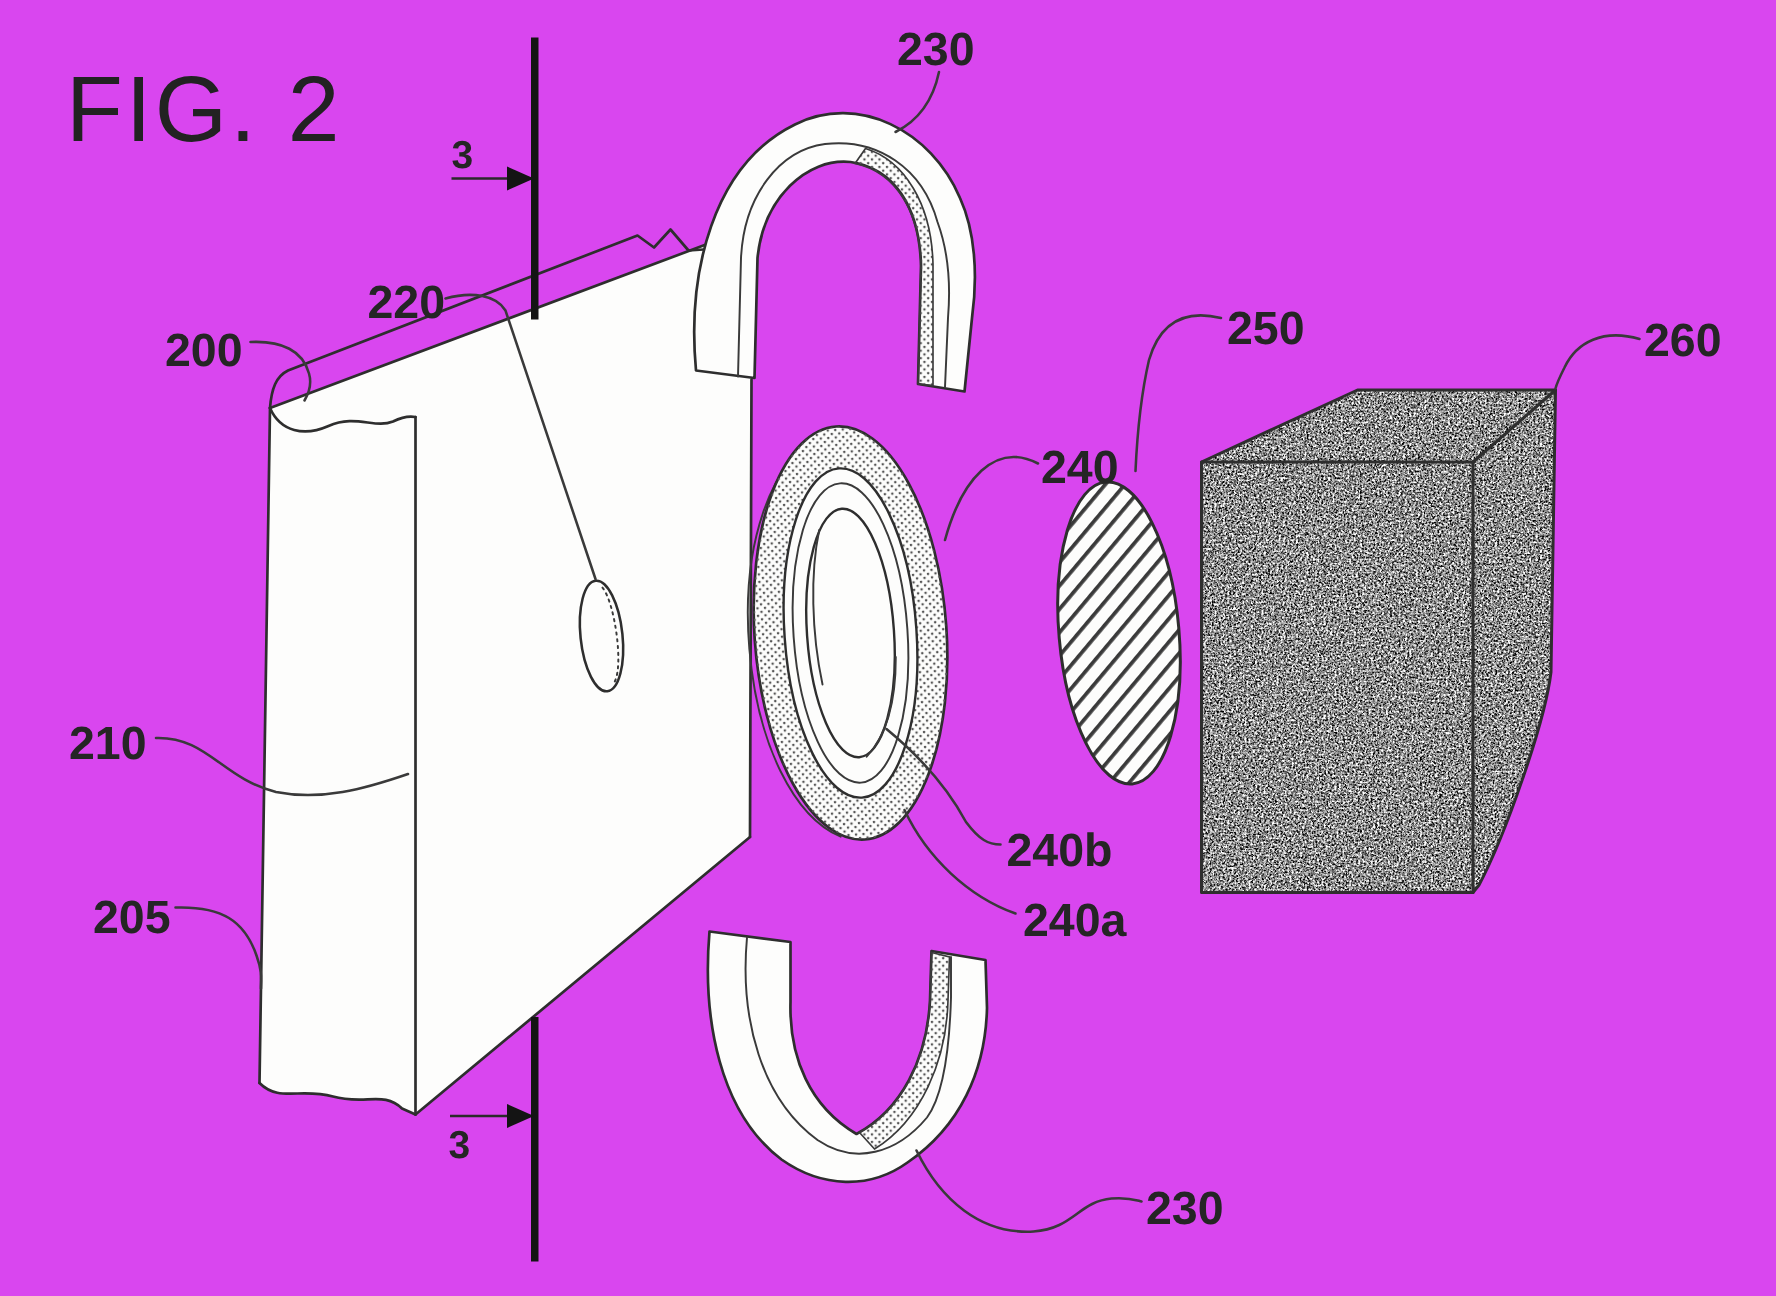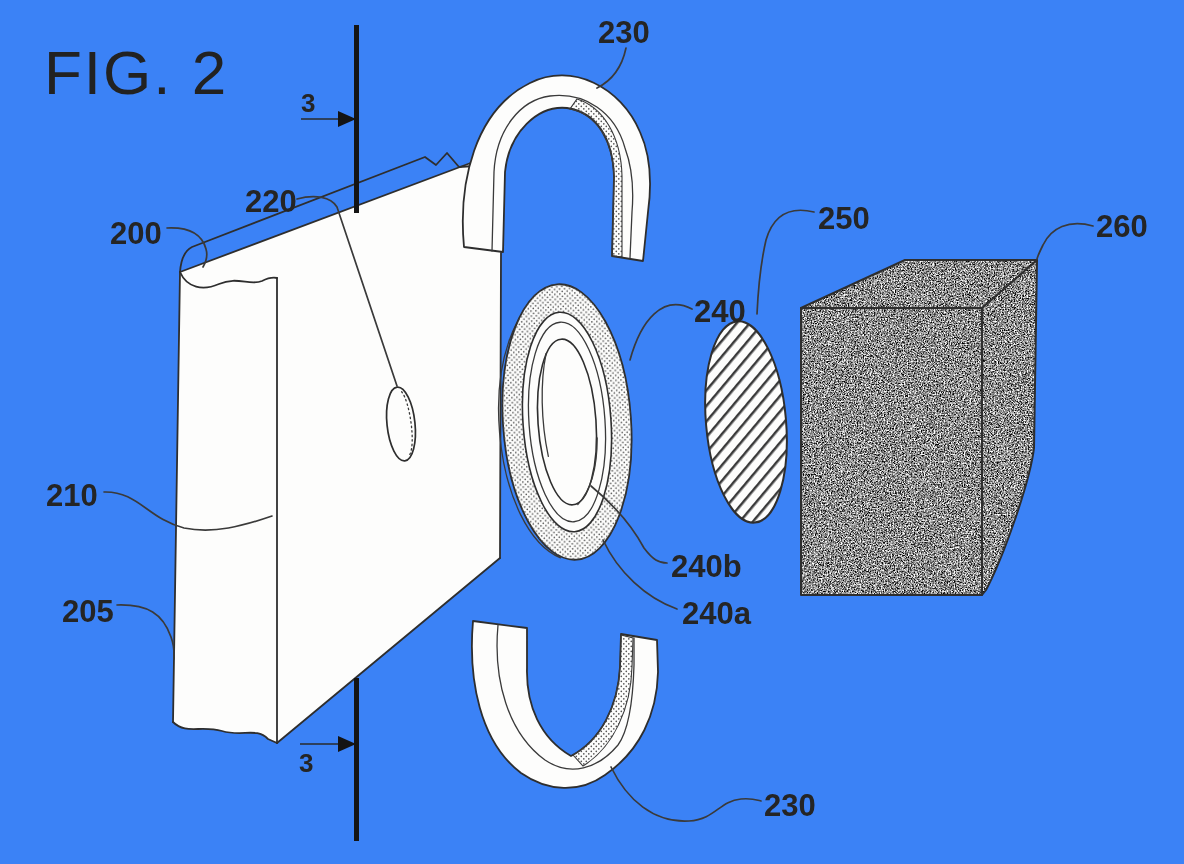--- a/index.html
+++ b/index.html
@@ -1,17 +1,17 @@
 <!DOCTYPE html>
 <html><head>
 <meta charset="utf-8">
 <style>
   html,body{margin:0;padding:0;background:#e8e8e8;}
   .canvas{
-    position:relative;width:1184px;height:864px;background:#3b82f6;overflow:hidden;
+    position:relative;width:1184px;height:864px;background:#d946ef;overflow:hidden;
     font-family:"Liberation Sans", sans-serif;
   }
   svg{display:block}
   text{fill:#1e1e1e}
   .fig-title{font-size:62px;font-weight:400;letter-spacing:2px;fill:#222;}
   .ref{font-size:31px;font-weight:700;fill:#252525;}
   .sec{font-size:26px;font-weight:700;fill:#252525;}
   .ink{stroke:#2e2e2e;stroke-width:1.8;fill:none;stroke-linecap:round;stroke-linejoin:round;}
   .ink-thin{stroke:#3a3a3a;stroke-width:1.3;fill:none;stroke-linecap:round;}
   .leader{stroke:#3a3a3a;stroke-width:1.7;fill:none;stroke-linecap:round;}

